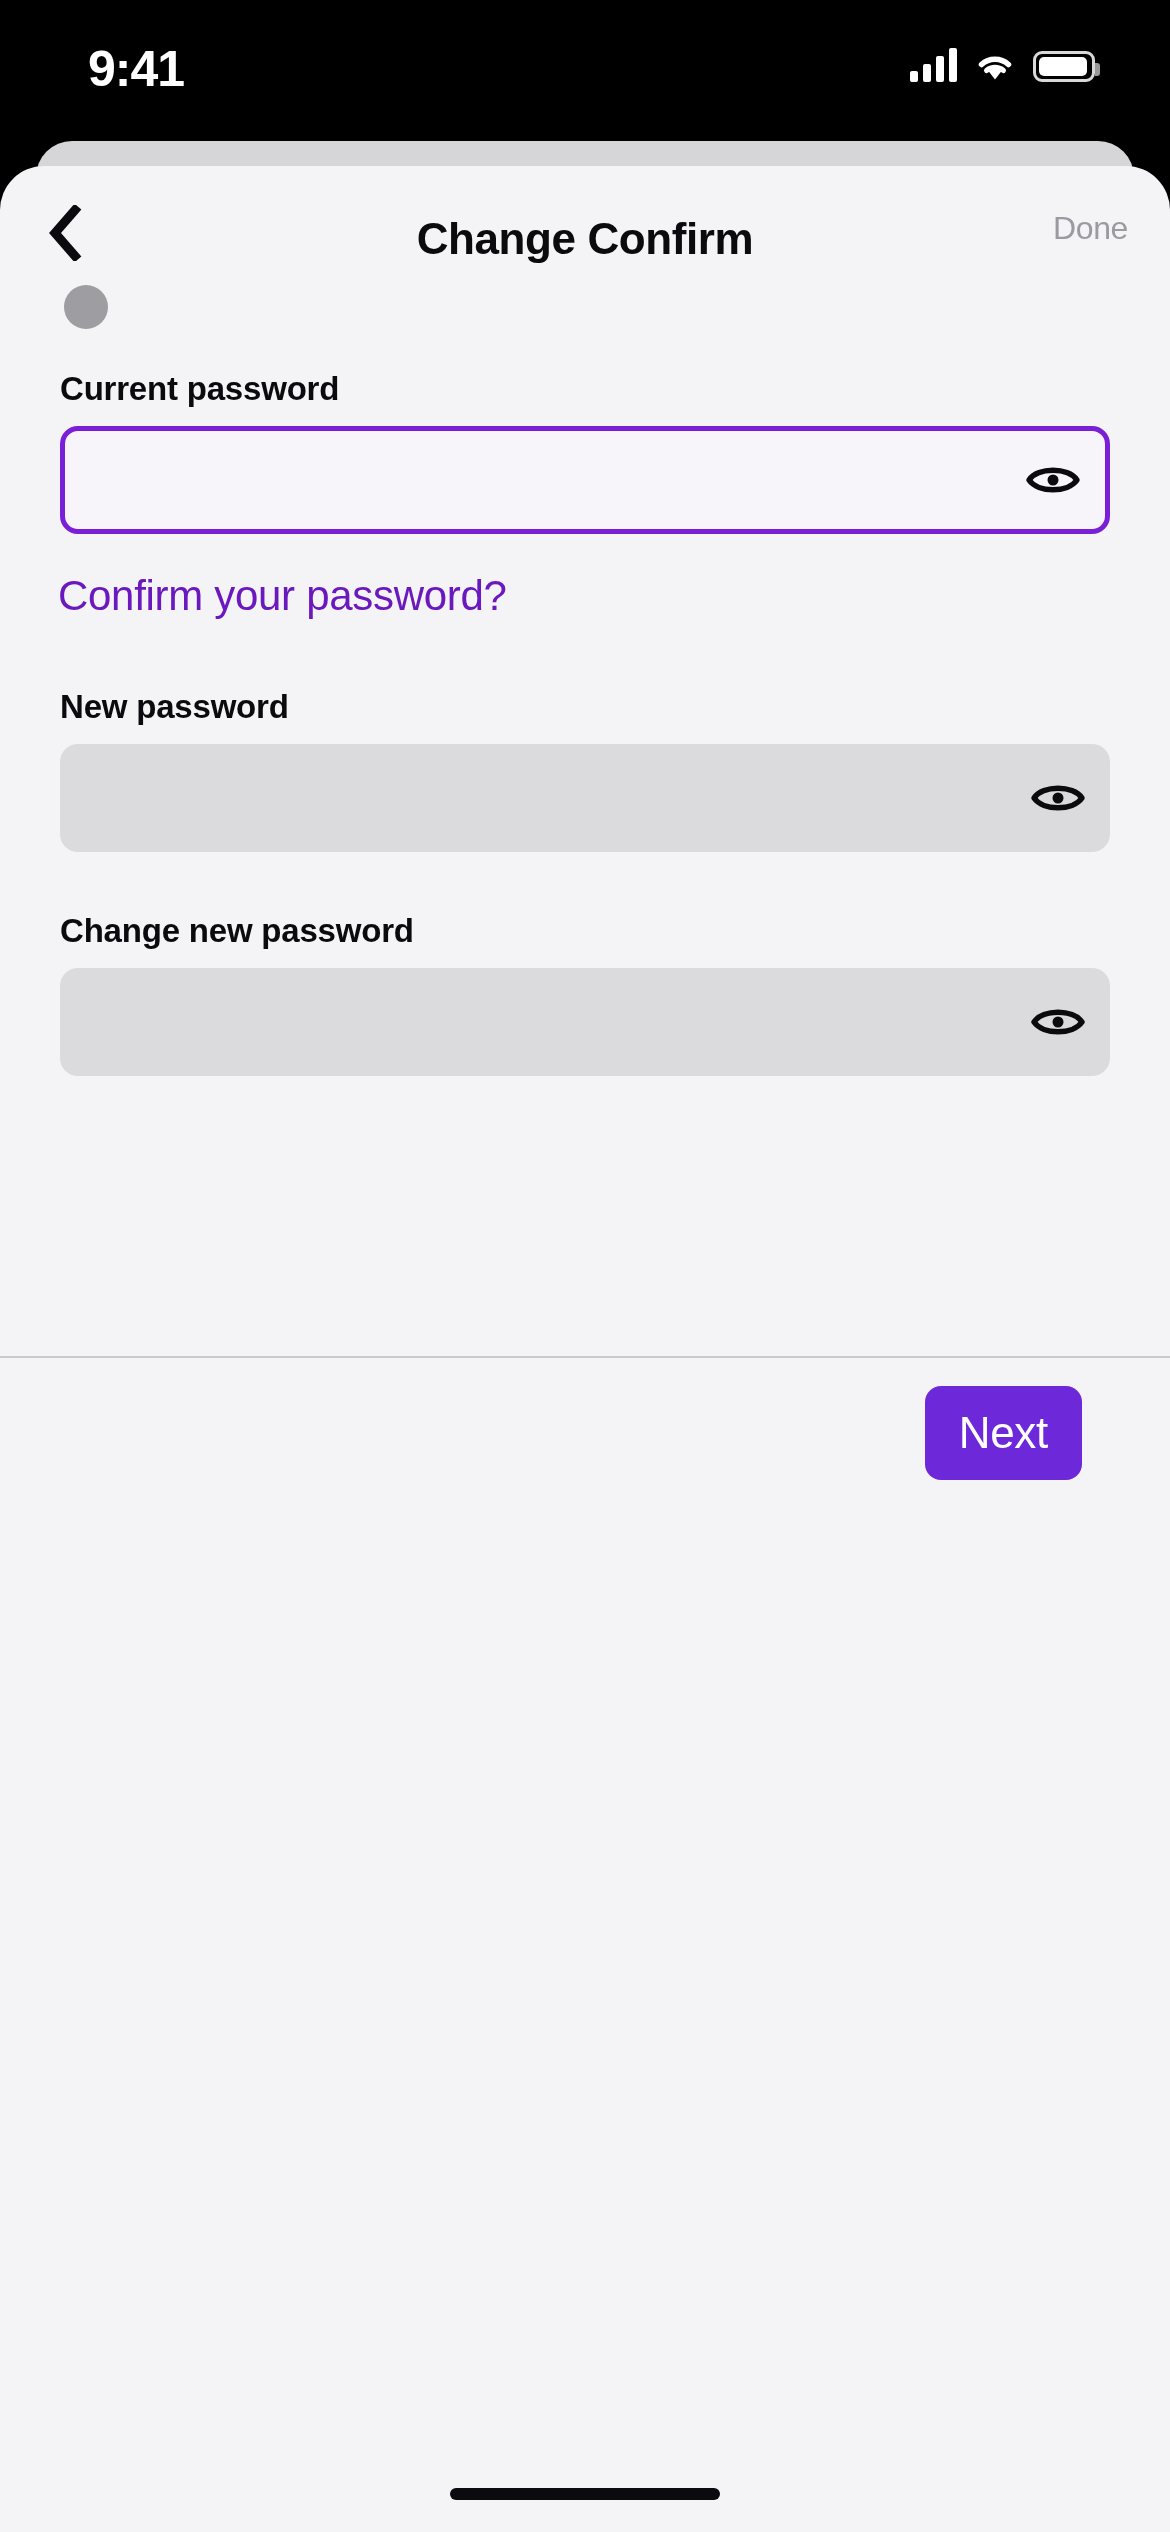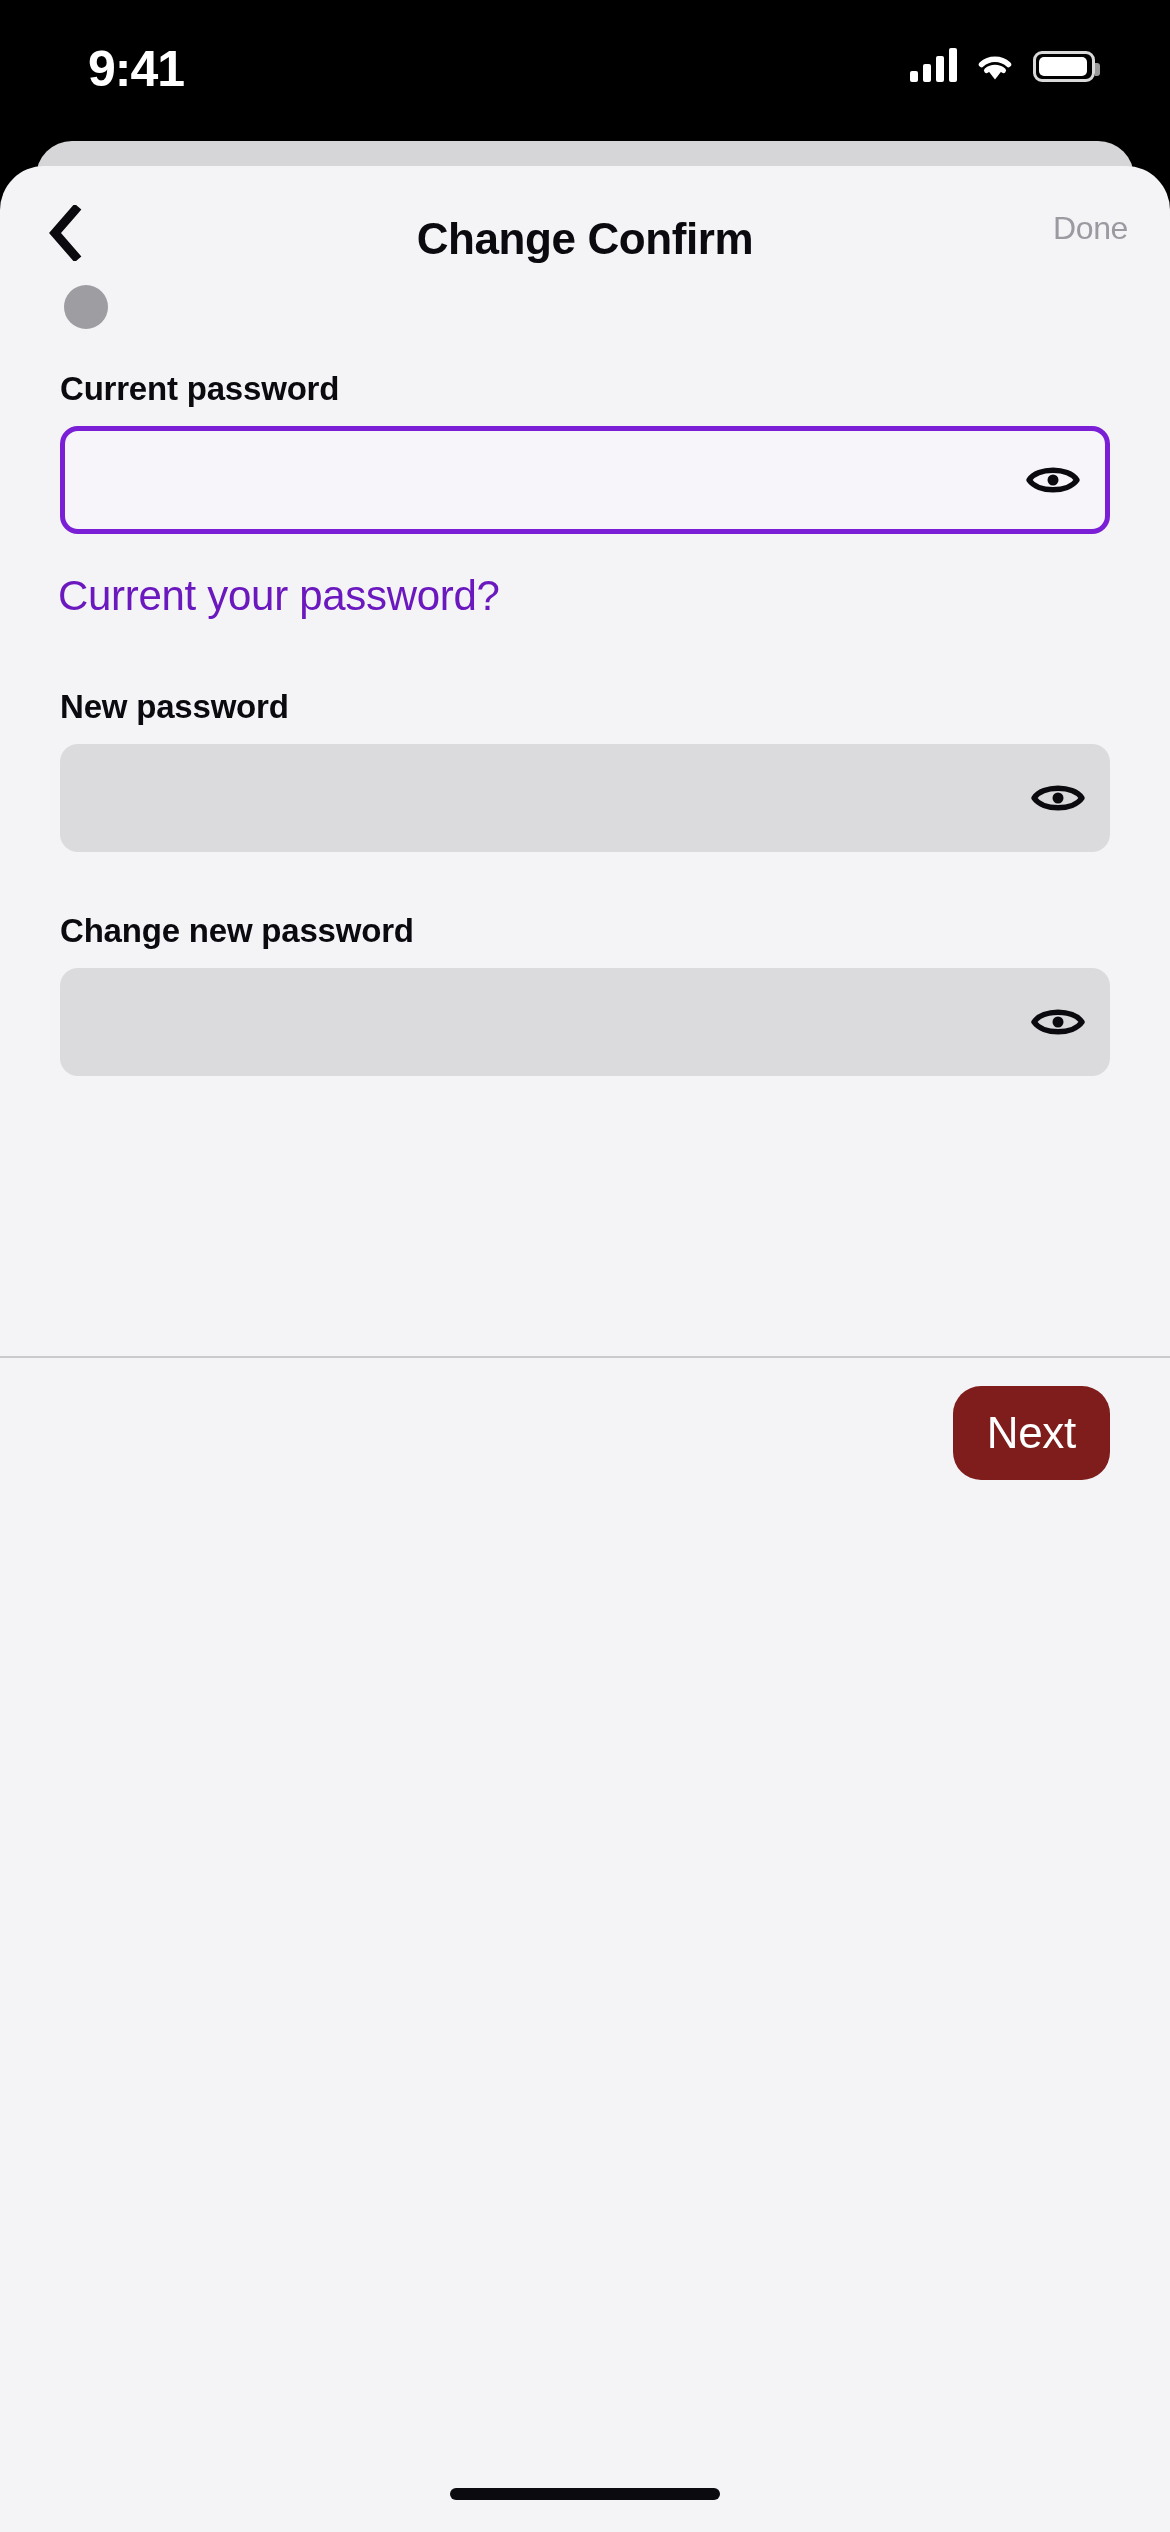--- a/index.html
+++ b/index.html
@@ -166,25 +166,25 @@
     height:2px;
     background:#C9C9CE;
     box-shadow:0 -10px 16px -10px rgba(0,0,0,.16);
   }
   .toolbar {
     position:absolute; left:0; right:0; top:1192px;
     height:150px;
     display:flex; align-items:center; justify-content:flex-end;
   }
   .next-btn {
-    margin-right:60px;
-    background:#7f1d1d;
+    margin-right:88px;
+    background:#6d28d9;
     color:#fff;
     border:none;
-    border-radius:28px;
+    border-radius:16px;
     font-size:44px;
     font-family:"Liberation Sans", sans-serif;
     padding:22px 34px;
     cursor:pointer;
     letter-spacing:-0.3px;
   }
 
   
   .home-indicator {
     position:absolute;
@@ -248,21 +248,21 @@
         <button class="eye-btn">
           <span>
             <svg width="56" height="40" viewBox="0 0 56 40">
               <path d="M4 20 C13 7, 43 7, 52 20 C43 33, 13 33, 4 20 Z" stroke="#0B0B0F" stroke-width="5.5" fill="none" stroke-linejoin="round"></path>
               <circle cx="28" cy="20" r="5.5" fill="#0B0B0F"></circle>
             </svg>
           </span>
         </button>
       </div>
 
-      <a class="forgot-link" href="#">Current your password?</a>
+      <a class="forgot-link" href="#">Confirm your password?</a>
 
       <div class="gap-lg"></div>
 
       <div class="field-label">New password</div>
       <div class="input-wrap filledbg">
         <input class="input-field" type="password" autocomplete="off" placeholder="" style="">
         <button class="eye-btn">
           <span>
             <svg width="56" height="40" viewBox="0 0 56 40">
               <path d="M4 20 C13 7, 43 7, 52 20 C43 33, 13 33, 4 20 Z" stroke="#0B0B0F" stroke-width="5.5" fill="none" stroke-linejoin="round"></path>

